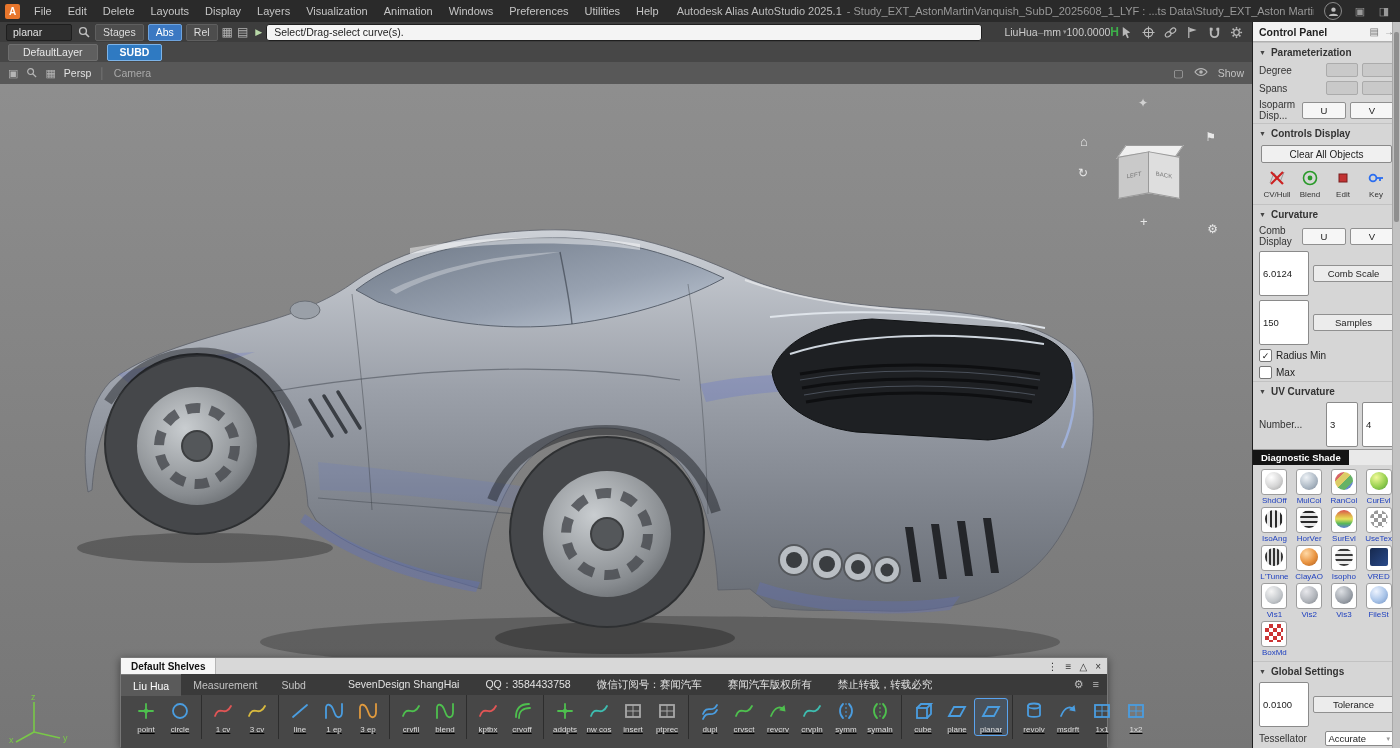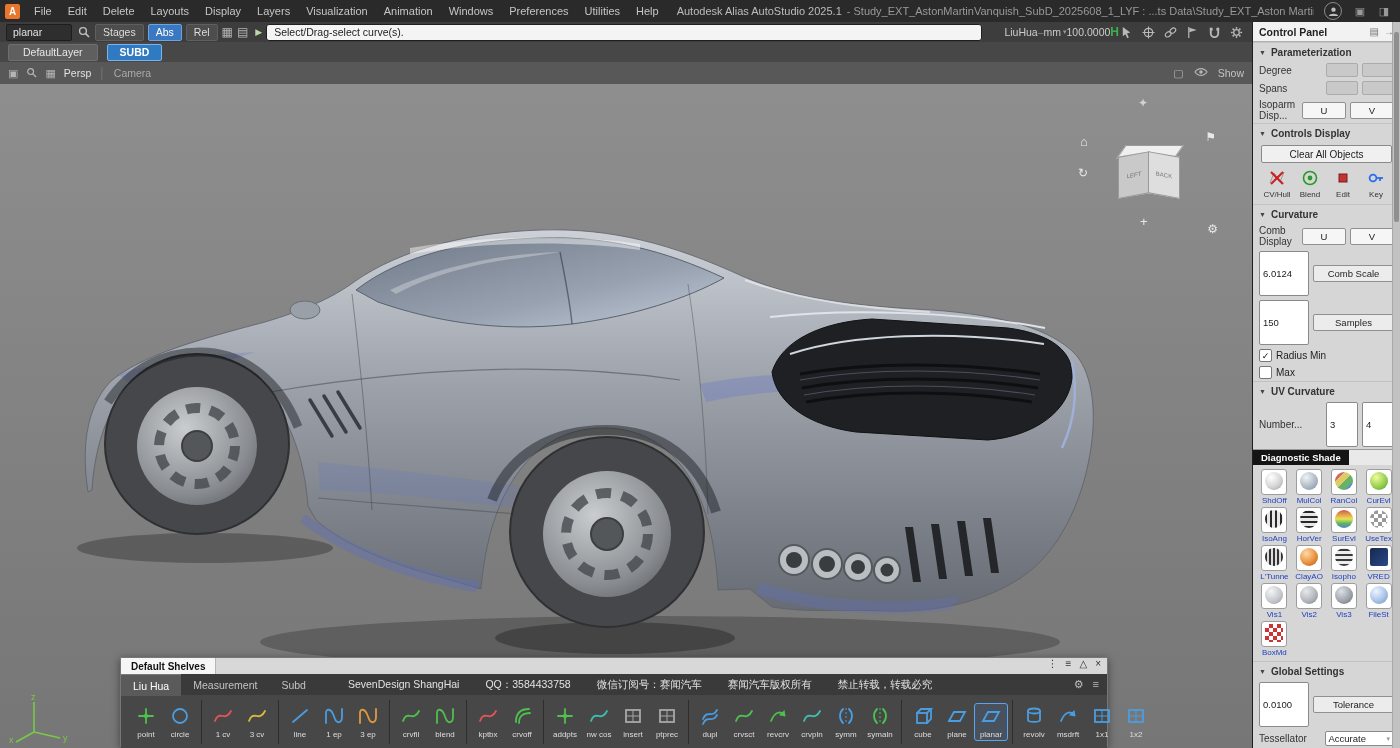--- a/index.html
+++ b/index.html
@@ -116,30 +116,30 @@
   .st-filest{background:radial-gradient(circle at 35% 30%,#eef4ff,#a9c4e8 55%,#6f8fc0);}
   .st-boxmd{background-image:linear-gradient(45deg,#c33 25%,transparent 25%,transparent 75%,#c33 75%),
             linear-gradient(45deg,#c33 25%,#fff 25%,#fff 75%,#c33 75%);background-size:8px 8px;background-position:0 0,4px 4px;}
   .drop{background:#fff;border:1px solid #8a8a8a;height:13px;flex:1;display:flex;align-items:center;
         padding:0 3px;font-size:9.5px;border-radius:2px;justify-content:space-between;}
   #rp-scroll{position:absolute;right:0;top:0;width:7px;height:726px;background:#c2c2c2;border-left:1px solid #a8a8a8;}
   #rp-thumb{position:absolute;right:1px;top:10px;width:5px;height:190px;background:#8f8f8f;border-radius:2px;}
   
   #shelf{position:absolute;left:120px;top:657px;width:988px;height:90px;border:1px solid #777;
          box-shadow:0 2px 8px rgba(0,0,0,0.45);box-sizing:border-box;z-index:20;background:#474747;}
-  #shelf-title{height:16px;background:#d8d8d8;display:flex;font-size:10px;color:#111;}
+  #shelf-title{height:16px;background:#d8d8d8;display:flex;align-items:center;font-size:10px;color:#111;}
   #shelf-title .tab{background:#f6f6f6;height:100%;display:flex;align-items:center;padding:0 10px;
                     font-weight:bold;border-right:1px solid #b5b5b5;}
   .shelf-title-icons{margin-left:auto;display:flex;gap:8px;padding-right:6px;color:#333;font-size:10px;}
   #shelf-tabs{height:21px;background:#3a3a3a;display:flex;align-items:center;font-size:10.5px;color:#c3c3c3;}
   .shelf-tab{padding:0 12px;height:100%;display:flex;align-items:center;}
   .shelf-tab.active{background:#5a5a5a;color:#fff;border-top:1px solid #7a7a7a;}
   .shelf-info{display:flex;gap:26px;margin-left:30px;color:#e2e2e2;font-size:10.5px;white-space:nowrap;}
   .shelf-tabs-right{margin-left:auto;display:flex;gap:9px;padding-right:8px;color:#bbb;font-size:11px;}
-  #shelf-tools{height:53px;display:flex;align-items:center;padding:0 4px;background:#474747;}
+  #shelf-tools{height:53px;display:flex;align-items:flex-start;padding:0 4px;background:#474747;text-decoration:underline;}
   .shelf-group{display:flex;align-items:center;padding:0 4px;border-left:1px solid #2d2d2d;height:44px;}
   .shelf-group:first-child{border-left:none;}
   .shelf-tool{width:32px;text-align:center;border:1px solid transparent;border-radius:3px;padding:1px 0;}
   .shelf-tool.selected{border-color:#5aa4f0;background:rgba(90,160,240,0.13);}
   .shelf-tool .t-label{font-size:8px;color:#dedede;margin-top:-1px;white-space:nowrap;overflow:hidden;}
 </style>
 </head>
 <body>
 
 <div id="app">

